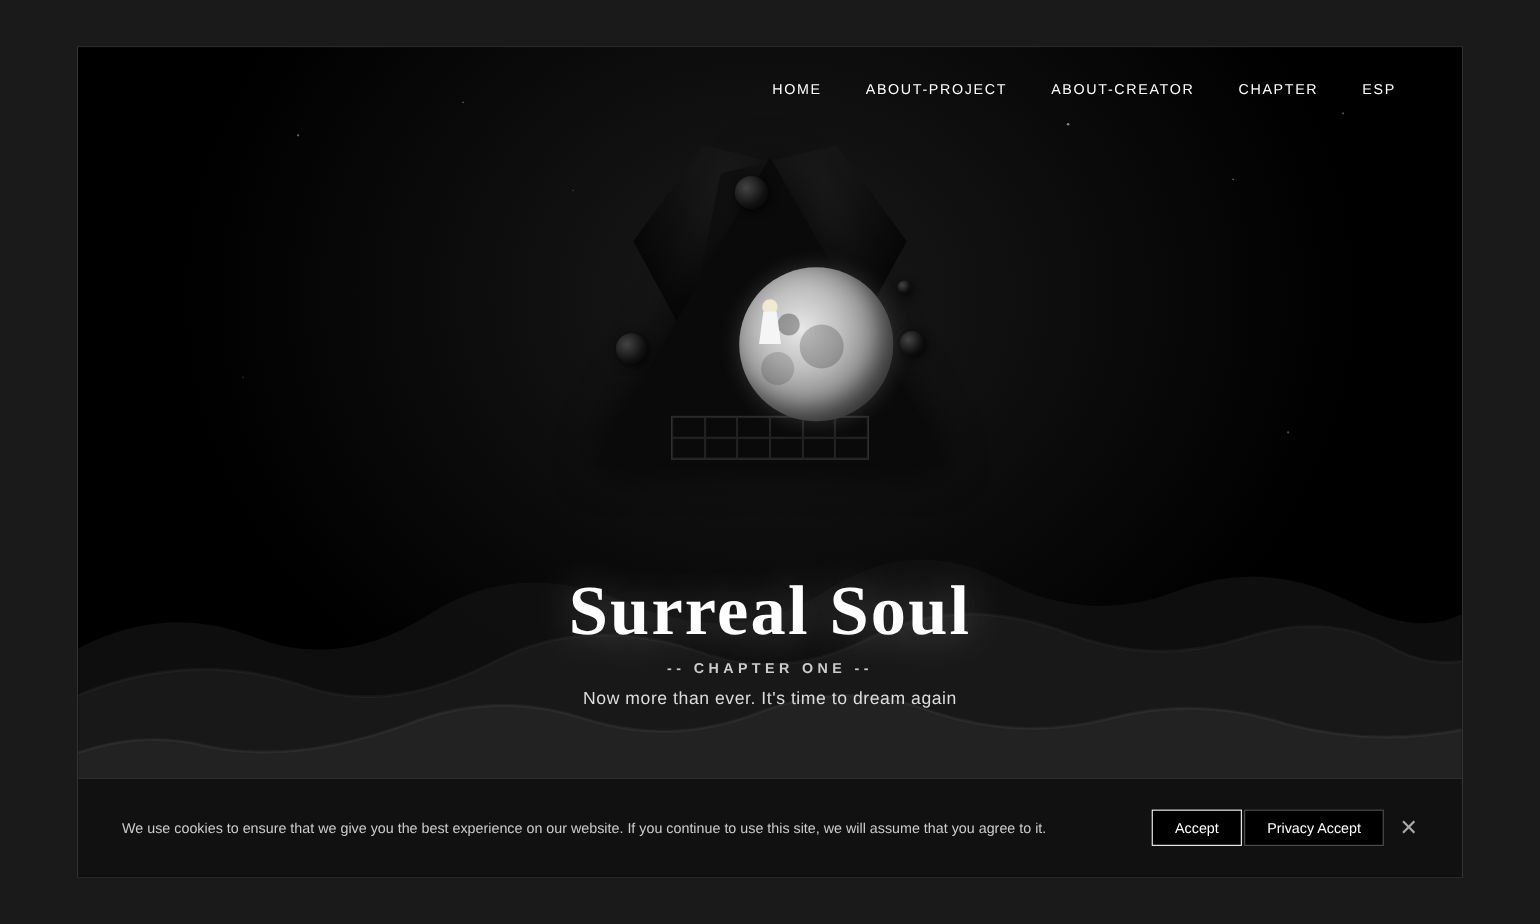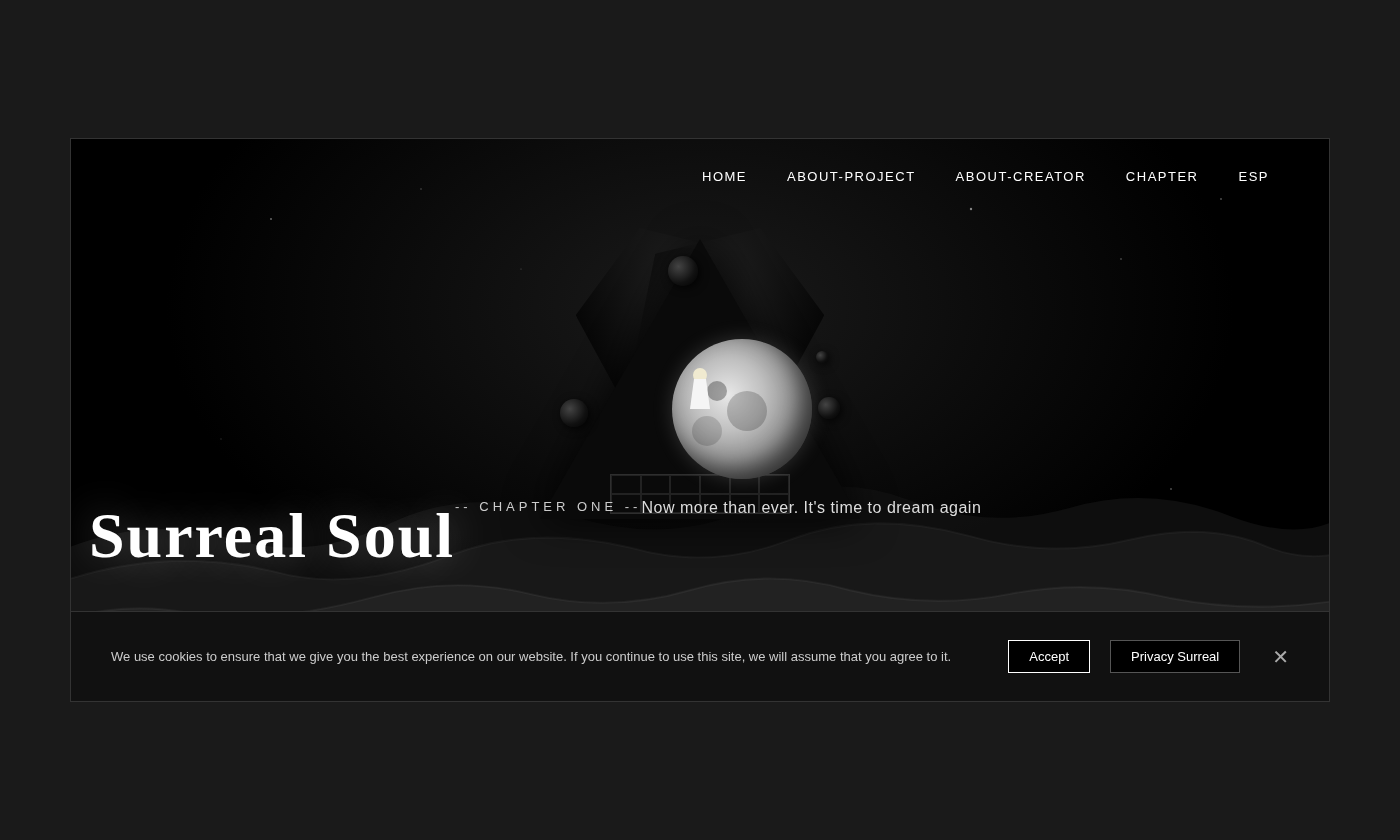--- a/index.html
+++ b/index.html
@@ -8,21 +8,21 @@
       background: #1a1a1a;
       display: flex;
       align-items: center;
       justify-content: center;
       min-height: 100vh;
       font-family: 'Georgia', serif;
     }
 
     #app-window {
       width: 1260px;
-      height: 564px;
+      height: 756px;
       position: relative;
       background: #000;
       border: 1px solid #333;
       overflow: hidden;
     }
 
     
     .hero-bg {
       position: absolute;
       inset: 0;
@@ -60,45 +60,46 @@
       font-size: 13px;
       letter-spacing: 1.5px;
       font-weight: 500;
       cursor: pointer;
     }
 
     
     .hero-content {
       position: absolute;
       bottom: 120px;
-      left: 18px;
+      left: 0;
       right: 0;
       display: flex;
-      flex-direction: row;
-      align-items: flex-start;
+      flex-direction: column;
+      align-items: center;
       z-index: 10;
       text-align: center;
     }
 
     .hero-title {
       font-family: 'Georgia', 'Times New Roman', serif;
       font-size: 64px;
       font-weight: 700;
       color: #fff;
       letter-spacing: 2px;
       margin-bottom: 8px;
       text-shadow: 0 0 40px rgba(255,255,255,0.3);
     }
 
     .hero-chapter {
       font-family: Arial, sans-serif;
       font-size: 13px;
       letter-spacing: 4px;
       color: #ccc;
-      margin-bottom: 28px;
+      margin-bottom: 12px;
+      font-weight: bold;
     }
 
     .hero-subtitle {
       font-family: Liberation Sans, sans-serif;
       font-size: 16px;
       color: #ddd;
       margin-bottom: 32px;
       letter-spacing: 0.5px;
     }
 
@@ -273,21 +274,21 @@
     .cookie-text {
       color: #ccc;
       font-family: Arial, sans-serif;
       font-size: 13px;
       flex: 1;
     }
 
     .cookie-actions {
       display: flex;
       align-items: center;
-      gap: 20px;
+      gap: 2px;
       margin-left: 4px;
       flex-shrink: 0;
     }
 
     .btn-accept {
       background: #000;
       color: #fff;
       border: 1px solid #fff;
       padding: 8px 20px;
       font-family: Arial, sans-serif;
@@ -412,18 +413,18 @@
   <div class="hero-content">
     <h1 class="hero-title">Surreal Soul</h1>
     <p class="hero-chapter">-- CHAPTER ONE --</p>
     <p class="hero-subtitle">Now more than ever. It's time to dream again</p>
   </div>
 
   <div class="cookie-banner">
     <p class="cookie-text">We use cookies to ensure that we give you the best experience on our website. If you continue to use this site, we will assume that you agree to it.</p>
     <div class="cookie-actions">
       <button class="btn-accept">Accept</button>
-      <button class="btn-privacy">Privacy Surreal</button>
+      <button class="btn-privacy">Privacy Accept</button>
       <button class="cookie-close">✕</button>
     </div>
   </div>
 
 </div>
 
 </body></html>

